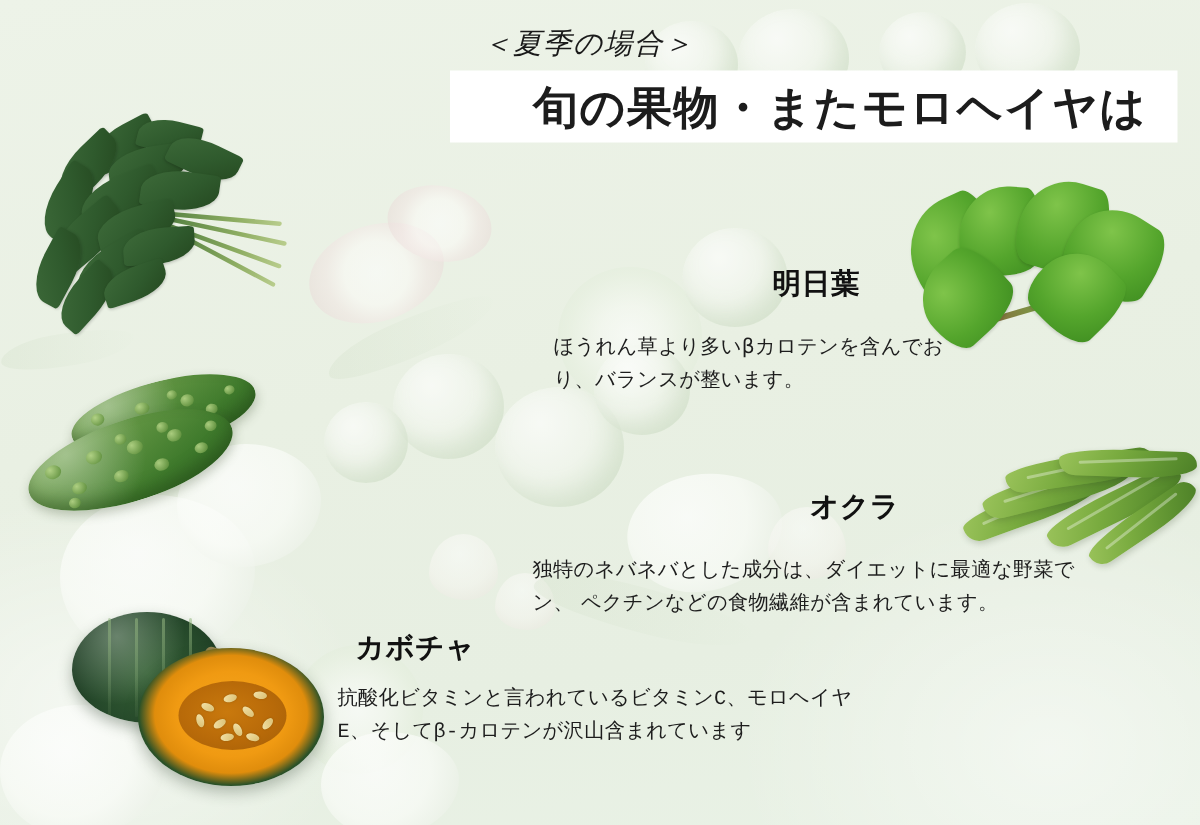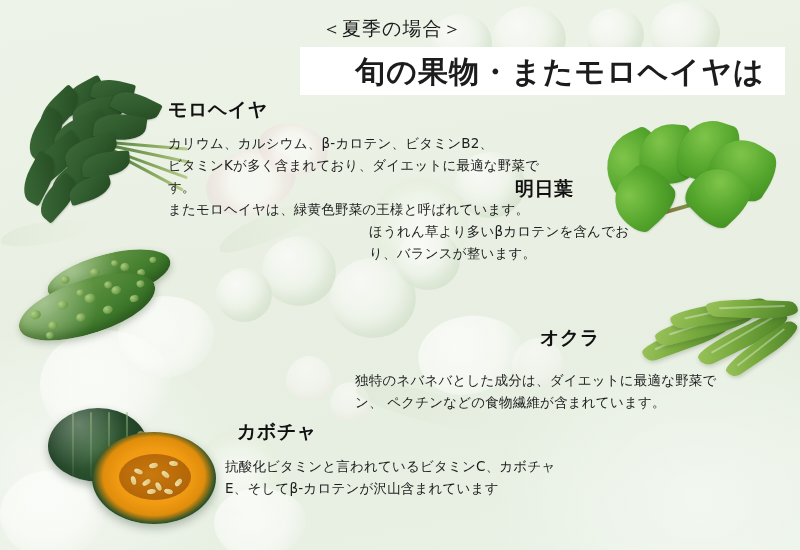--- a/index.html
+++ b/index.html
@@ -134,21 +134,21 @@
   }
   .kab-half .seed{
     position:absolute;width:9px;height:5px;border-radius:50%;
     background:linear-gradient(120deg,#f3e2a8,#d9bf72);
     box-shadow:0 0 1px rgba(90,60,10,.5);
   }
 
   
   .kicker{
     position:absolute;left:322px;top:16px;
-    font-size:19px;color:#1a1a1a;letter-spacing:1px;font-weight:400;
+    font-size:19px;color:#1a1a1a;letter-spacing:1px;font-weight:400;font-style:italic;
   }
   .titleband{
     position:absolute;left:300px;top:47px;width:485px;height:48px;
     background:#ffffff;
   }
   .titletext{
     position:absolute;left:340px;top:50px;width:440px;height:44px;
     display:flex;align-items:center;justify-content:center;
     font-size:30px;font-weight:700;color:#1c1c1c;letter-spacing:1px;
     white-space:nowrap;
@@ -165,21 +165,21 @@
 
   #s-moroheiya{left:168px;top:97px;}
   #s-moroheiya p{margin-top:10px;}
   #s-ashitaba{left:515px;top:176px;text-align:left;}
   #s-ashitaba h2{text-align:left;}
   #s-ashitaba p{margin-top:11px;position:absolute;left:-146px;top:34px;width:330px;}
   #s-goya{left:148px;top:245px;}
   #s-goya p{margin-top:11px;margin-left:18px;}
   #s-okra{left:540px;top:325px;}
   #s-okra p{margin-top:11px;position:absolute;left:-185px;top:34px;width:365px;}
-  #s-kabocha{left:237px;top:419px;}
+  #s-kabocha{left:237px;top:419px;font-family:Liberation Mono, monospace;}
   #s-kabocha p{margin-top:11px;margin-left:-12px;}
 </style>
 </head>
 <body>
 
 <div id="stage">
 
   <div>
     <div class="wm slice" style="left:205px;top:150px;width:92px;height:64px;transform:rotate(-18deg);"></div>
     <div class="wm slice" style="left:258px;top:124px;width:70px;height:50px;transform:rotate(12deg);"></div>
@@ -297,40 +297,33 @@
       <div class="seed" style="left:30%;top:50%;transform:rotate(74deg);"></div>
       <div class="seed" style="left:58%;top:62%;transform:rotate(16deg);"></div>
       <div class="seed" style="left:44%;top:62%;transform:rotate(-8deg);"></div>
     </div>
   </div>
 
   <div class="kicker">＜夏季の場合＞</div>
   <div class="titleband"></div>
   <div class="titletext">旬の果物・またモロヘイヤは</div>
 
-  <div class="sec" id="s-moroheiya">
-    <h2>モロヘイヤ</h2>
-    <p>カリウム、カルシウム、β-カロテン、ビタミンB2、
-ビタミンKが多く含まれており、ダイエットに最適な野菜で
-す。
-またモロヘイヤは、緑黄色野菜の王様と呼ばれています。</p>
-  </div>
 
   <div class="sec" id="s-ashitaba">
     <h2>明日葉</h2>
     <p>ほうれん草より多いβカロテンを含んでお
 り、バランスが整います。</p>
   </div>
 
 
   <div class="sec" id="s-okra">
     <h2>オクラ</h2>
     <p>独特のネバネバとした成分は、ダイエットに最適な野菜で
 ン、 ペクチンなどの食物繊維が含まれています。</p>
   </div>
 
   <div class="sec" id="s-kabocha">
     <h2>カボチャ</h2>
-    <p>抗酸化ビタミンと言われているビタミンC、カボチャ
+    <p>抗酸化ビタミンと言われているビタミンC、モロヘイヤ
 E、そしてβ-カロテンが沢山含まれています</p>
   </div>
 
 </div>
 
 </body></html>

